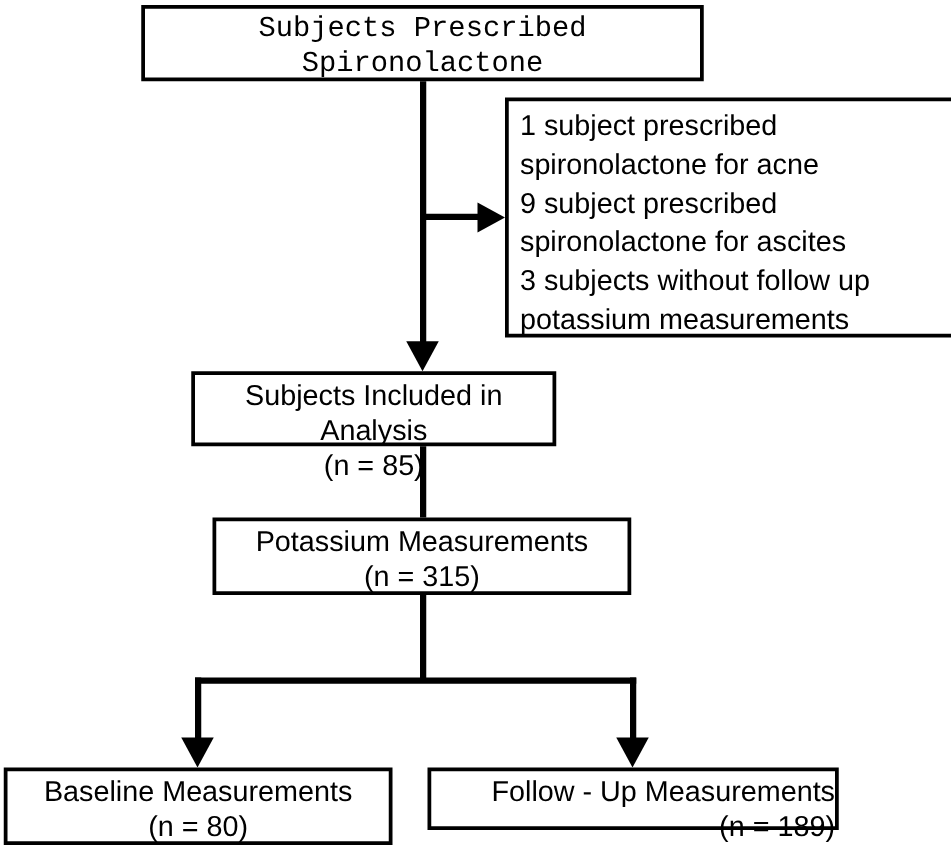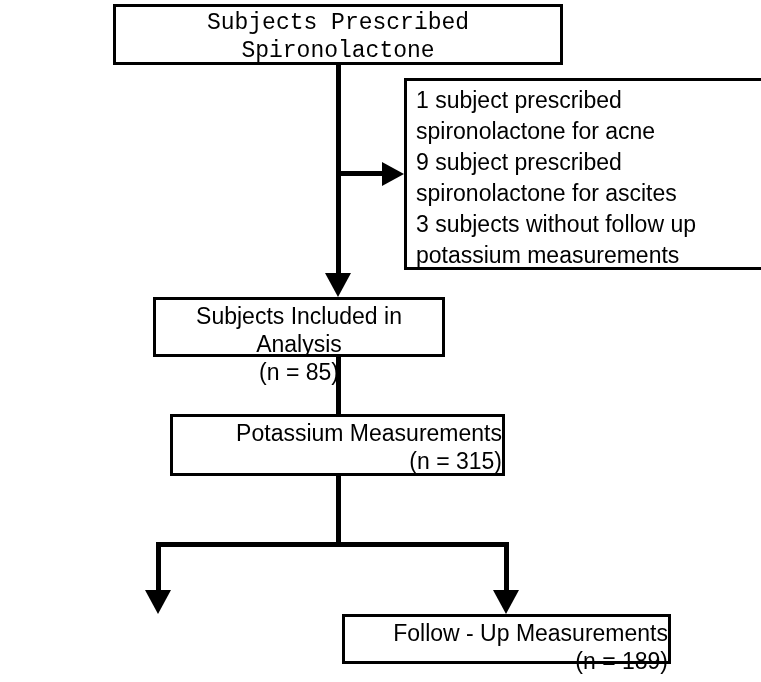--- a/index.html
+++ b/index.html
@@ -44,21 +44,21 @@
     position: absolute;
     width: 0; height: 0;
     border-top: 12px solid transparent;
     border-bottom: 12px solid transparent;
     border-left: 22px solid #000000;
   }
   
   #box-prescribed { left: 113px; top: 4px;   width: 450px; height: 61px; font-family: Liberation Mono, monospace; }
   #box-excluded   { left: 404px; top: 78px;  width: 375px; height: 192px; }
   #box-included   { left: 153px; top: 297px; width: 292px; height: 60px; }
-  #box-potassium  { left: 170px; top: 414px; width: 335px; height: 62px; text-align: right; }
+  #box-potassium  { left: 170px; top: 414px; width: 335px; height: 62px; }
   #box-baseline   { left: 3px;   top: 614px; width: 311px; height: 62px; }
   #box-followup   { left: 342px; top: 614px; width: 329px; height: 50px; text-align: right; }
   
   #v-prescribed-included { left: 336px; top: 64px;  width: 5px;   height: 212px; }
   #ah-included           { left: 325px; top: 273px; }
   #h-to-excluded         { left: 336px; top: 171px; width: 48px;  height: 5px; }
   #ah-excluded           { left: 382px; top: 162px; }
   #v-included-potassium  { left: 336px; top: 356px; width: 5px;   height: 59px; }
   #v-potassium-split     { left: 336px; top: 475px; width: 5px;   height: 70px; }
   #h-split               { left: 156px; top: 542px; width: 353px; height: 5px; }
@@ -102,19 +102,23 @@
   <div class="box centered" id="box-included">
     <div>Subjects Included in Analysis</div>
     <div>(n = 85)</div>
   </div>
 
   <div class="box centered" id="box-potassium">
     <div>Potassium Measurements</div>
     <div>(n = 315)</div>
   </div>
 
+  <div class="box centered" id="box-baseline">
+    <div>Baseline Measurements</div>
+    <div>(n = 80)</div>
+  </div>
 
   <div class="box centered" id="box-followup">
     <div>Follow - Up Measurements</div>
     <div>(n = 189)</div>
   </div>
 
 </div>
 
 </body></html>

